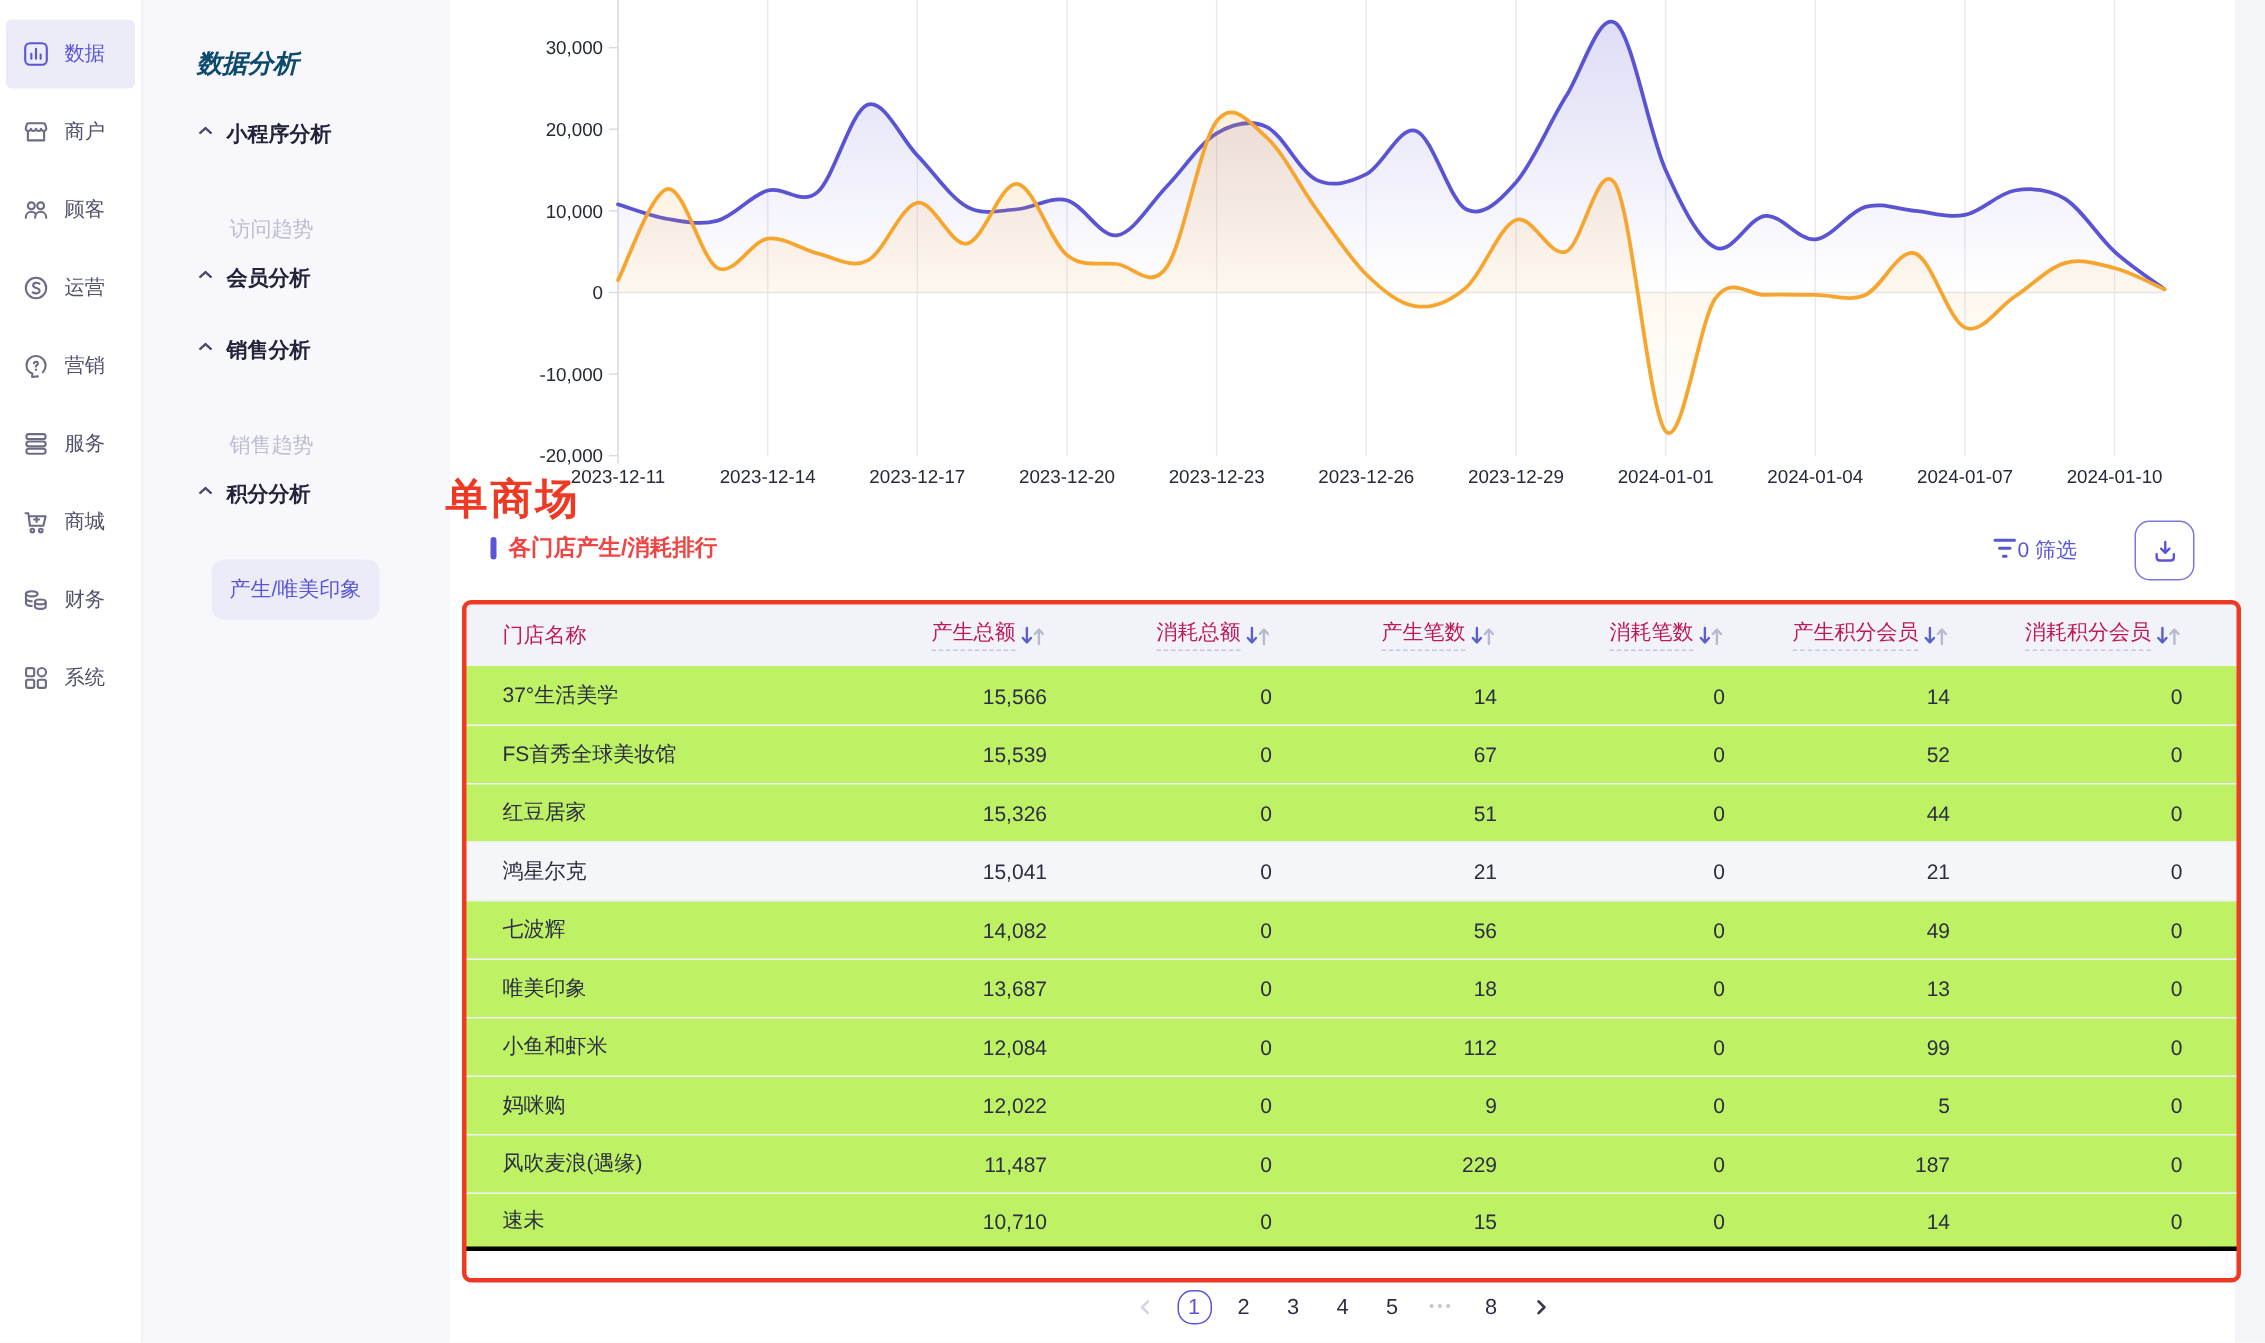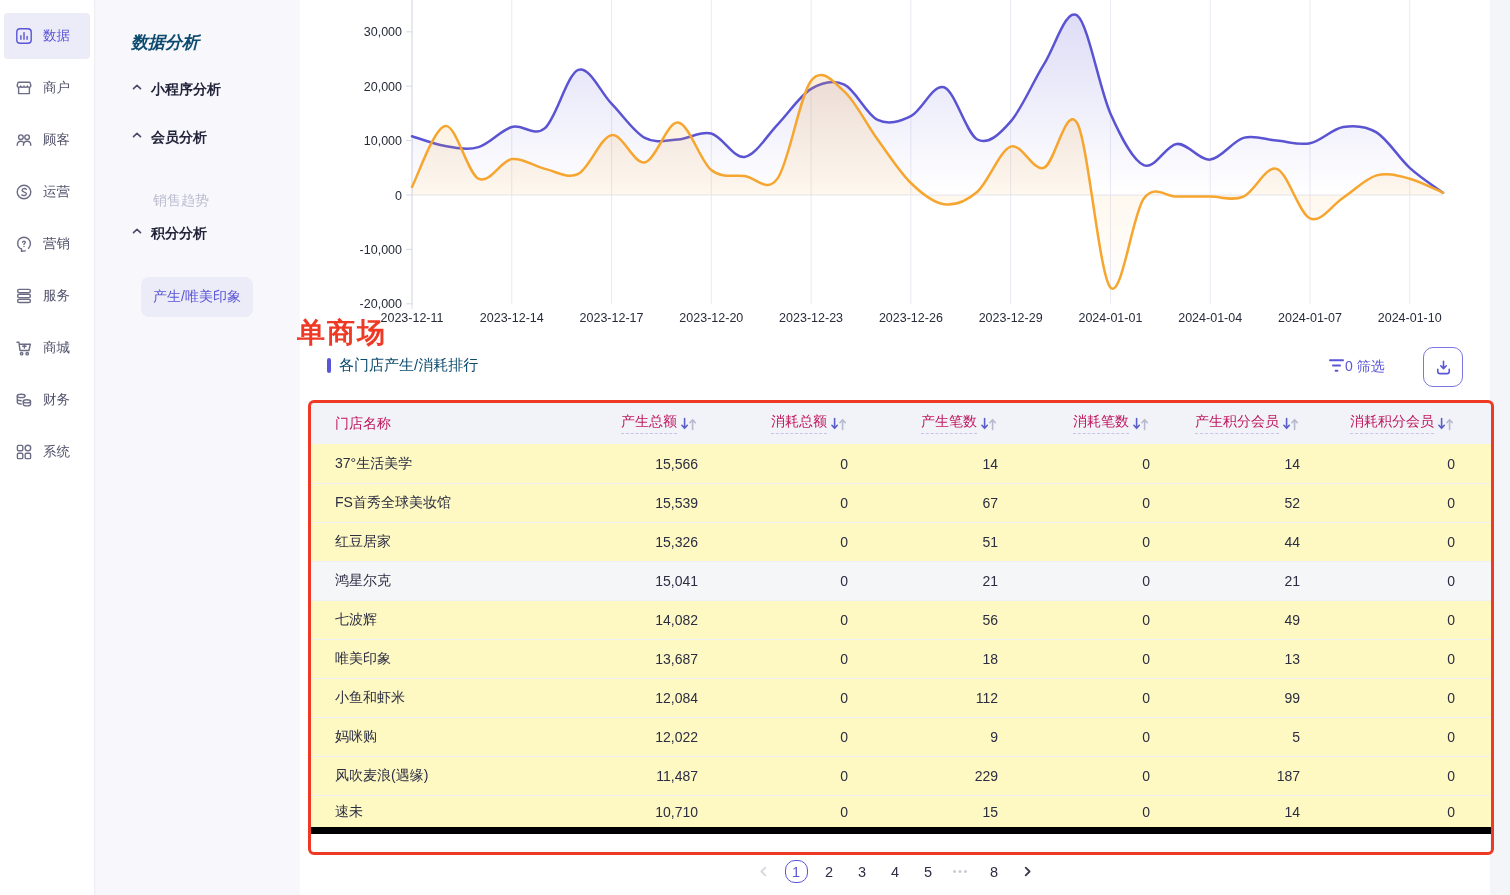--- a/index.html
+++ b/index.html
@@ -39,21 +39,21 @@
   
   .main { position:absolute; left:300px; top:0; width:1190px; height:895px; background:#ffffff; }
   .chart-wrap { position:absolute; left:0; top:0; width:1190px; height:332px; }
   .chart-wrap svg { display:block; }
   .annotation {
     position:absolute; left:-3px; top:318px; font-size:28px; font-weight:700;
     color:#ee3a25; letter-spacing:2px; z-index:6; line-height:1.1;
   }
   .section-row { position:absolute; left:27px; top:356px; display:flex; align-items:center; gap:8px; }
   .section-marker { width:4px; height:15px; background:#5a55d6; border-radius:2px; }
-  .section-title { font-size:15px; font-weight:400; color:#0c4a6e; }
+  .section-title { font-size:15px; font-weight:700; color:#ef4444; }
   .filter-ctl {
     position:absolute; left:1028px; top:358px; display:flex; align-items:flex-start; gap:0;
     color:#5a55d6; font-size:14px; cursor:pointer;
   }
   .filter-ctl svg { width:17px; height:15px; stroke:#5a55d6; fill:none; stroke-width:2; stroke-linecap:round; }
   .dl-btn {
     position:absolute; left:1123px; top:347px; width:40px; height:40px;
     border:1px solid #7b77e0; border-radius:10px; background:#fff;
     display:flex; align-items:center; justify-content:center; cursor:pointer;
   }
@@ -69,23 +69,23 @@
     display:grid; grid-template-columns:1fr 160px 150px 150px 152px 150px 155px;
     padding:0 39px 0 25px; align-items:center;
   }
   .thead { height:41px; background:#f2f3f8; }
   .th { font-size:14px; color:#be185d; display:flex; align-items:center; }
   .th.num { justify-content:flex-end; gap:3px; cursor:pointer; }
   .th .lbl { border-bottom:1px dashed #c3c5ea; padding-bottom:2px; }
   .th svg { width:18px; height:14px; fill:none; stroke-linecap:round; stroke-linejoin:round; flex:none; }
   .th svg .dn { stroke:#5a5fc9; stroke-width:1.6; }
   .th svg .up { stroke:#b7bace; stroke-width:1.6; }
-  .tr { height:39px; font-size:14px; color:#2b2d42; background:#fef9c3; }
+  .tr { height:39px; font-size:14px; color:#2b2d42; background:#bef264; }
   .tr + .tr { border-top:1px solid #eef0f5; }
-  .tr:last-child { border-bottom:7px solid #000000; }
+  .tr:last-child { border-bottom:3px solid #000000; }
   .tr.hover { background:#f5f6f8; }
   .td.num { text-align:right; }
   
   .pager {
     position:absolute; left:0; top:860px; width:1190px;
     display:flex; justify-content:center; align-items:center; gap:10px;
   }
   .pg {
     min-width:23px; height:23px; display:flex; align-items:center; justify-content:center;
     font-size:14.5px; color:#2c2e44; cursor:pointer; border-radius:10px;
@@ -177,25 +177,34 @@
 
 <div class="panel">
   <div class="panel-title">数据分析</div>
   <div id="groups">
       <div class="group-head">
         <svg viewBox="0 0 12 12">
           <path d="M2.5 7.6 6 4.4l3.5 3.2"></path>
         </svg>
         <b>小程序分析</b>
       </div>
+      <div class="group-child">
+        <span class="pill">访问趋势</span>
+      </div>
       <div class="group-head">
         <svg viewBox="0 0 12 12">
           <path d="M2.5 7.6 6 4.4l3.5 3.2"></path>
         </svg>
         <b>会员分析</b>
+      </div>
+      <div class="group-head">
+        <svg viewBox="0 0 12 12">
+          <path d="M2.5 7.6 6 4.4l3.5 3.2"></path>
+        </svg>
+        <b>销售分析</b>
       </div>
       <div class="group-child">
         <span class="pill">销售趋势</span>
       </div>
       <div class="group-head">
         <svg viewBox="0 0 12 12">
           <path d="M2.5 7.6 6 4.4l3.5 3.2"></path>
         </svg>
         <b>积分分析</b>
       </div>

